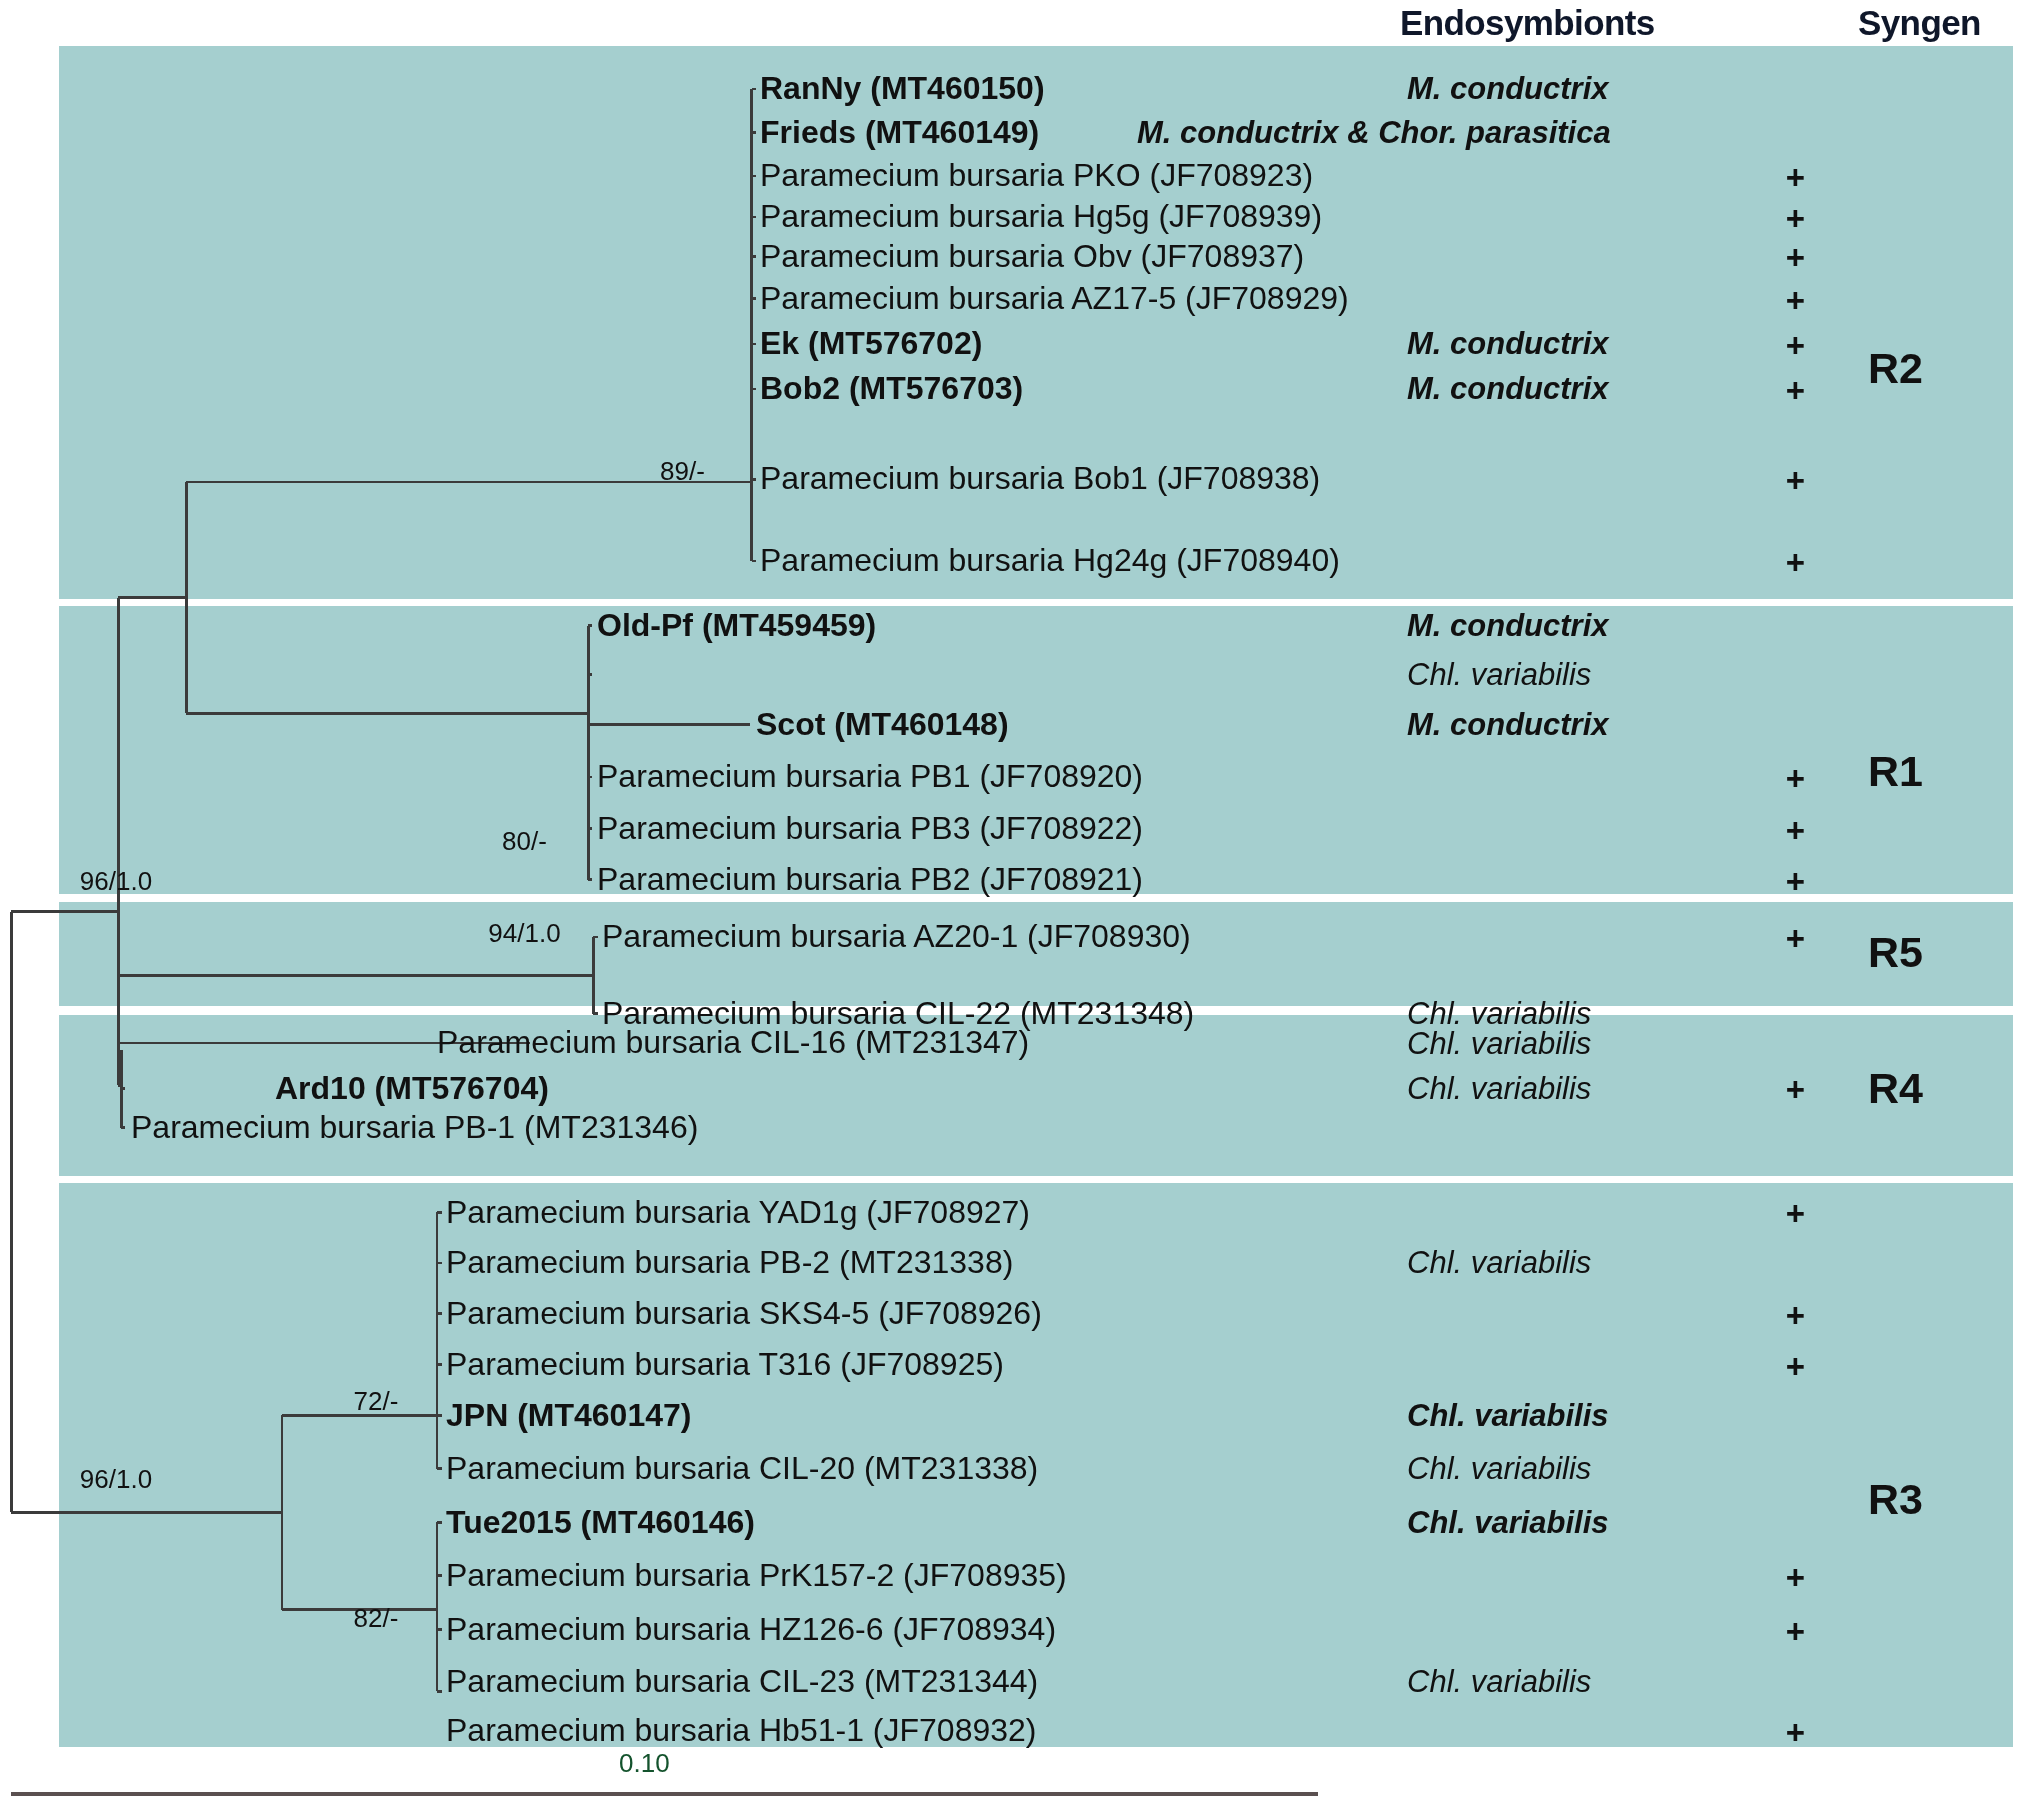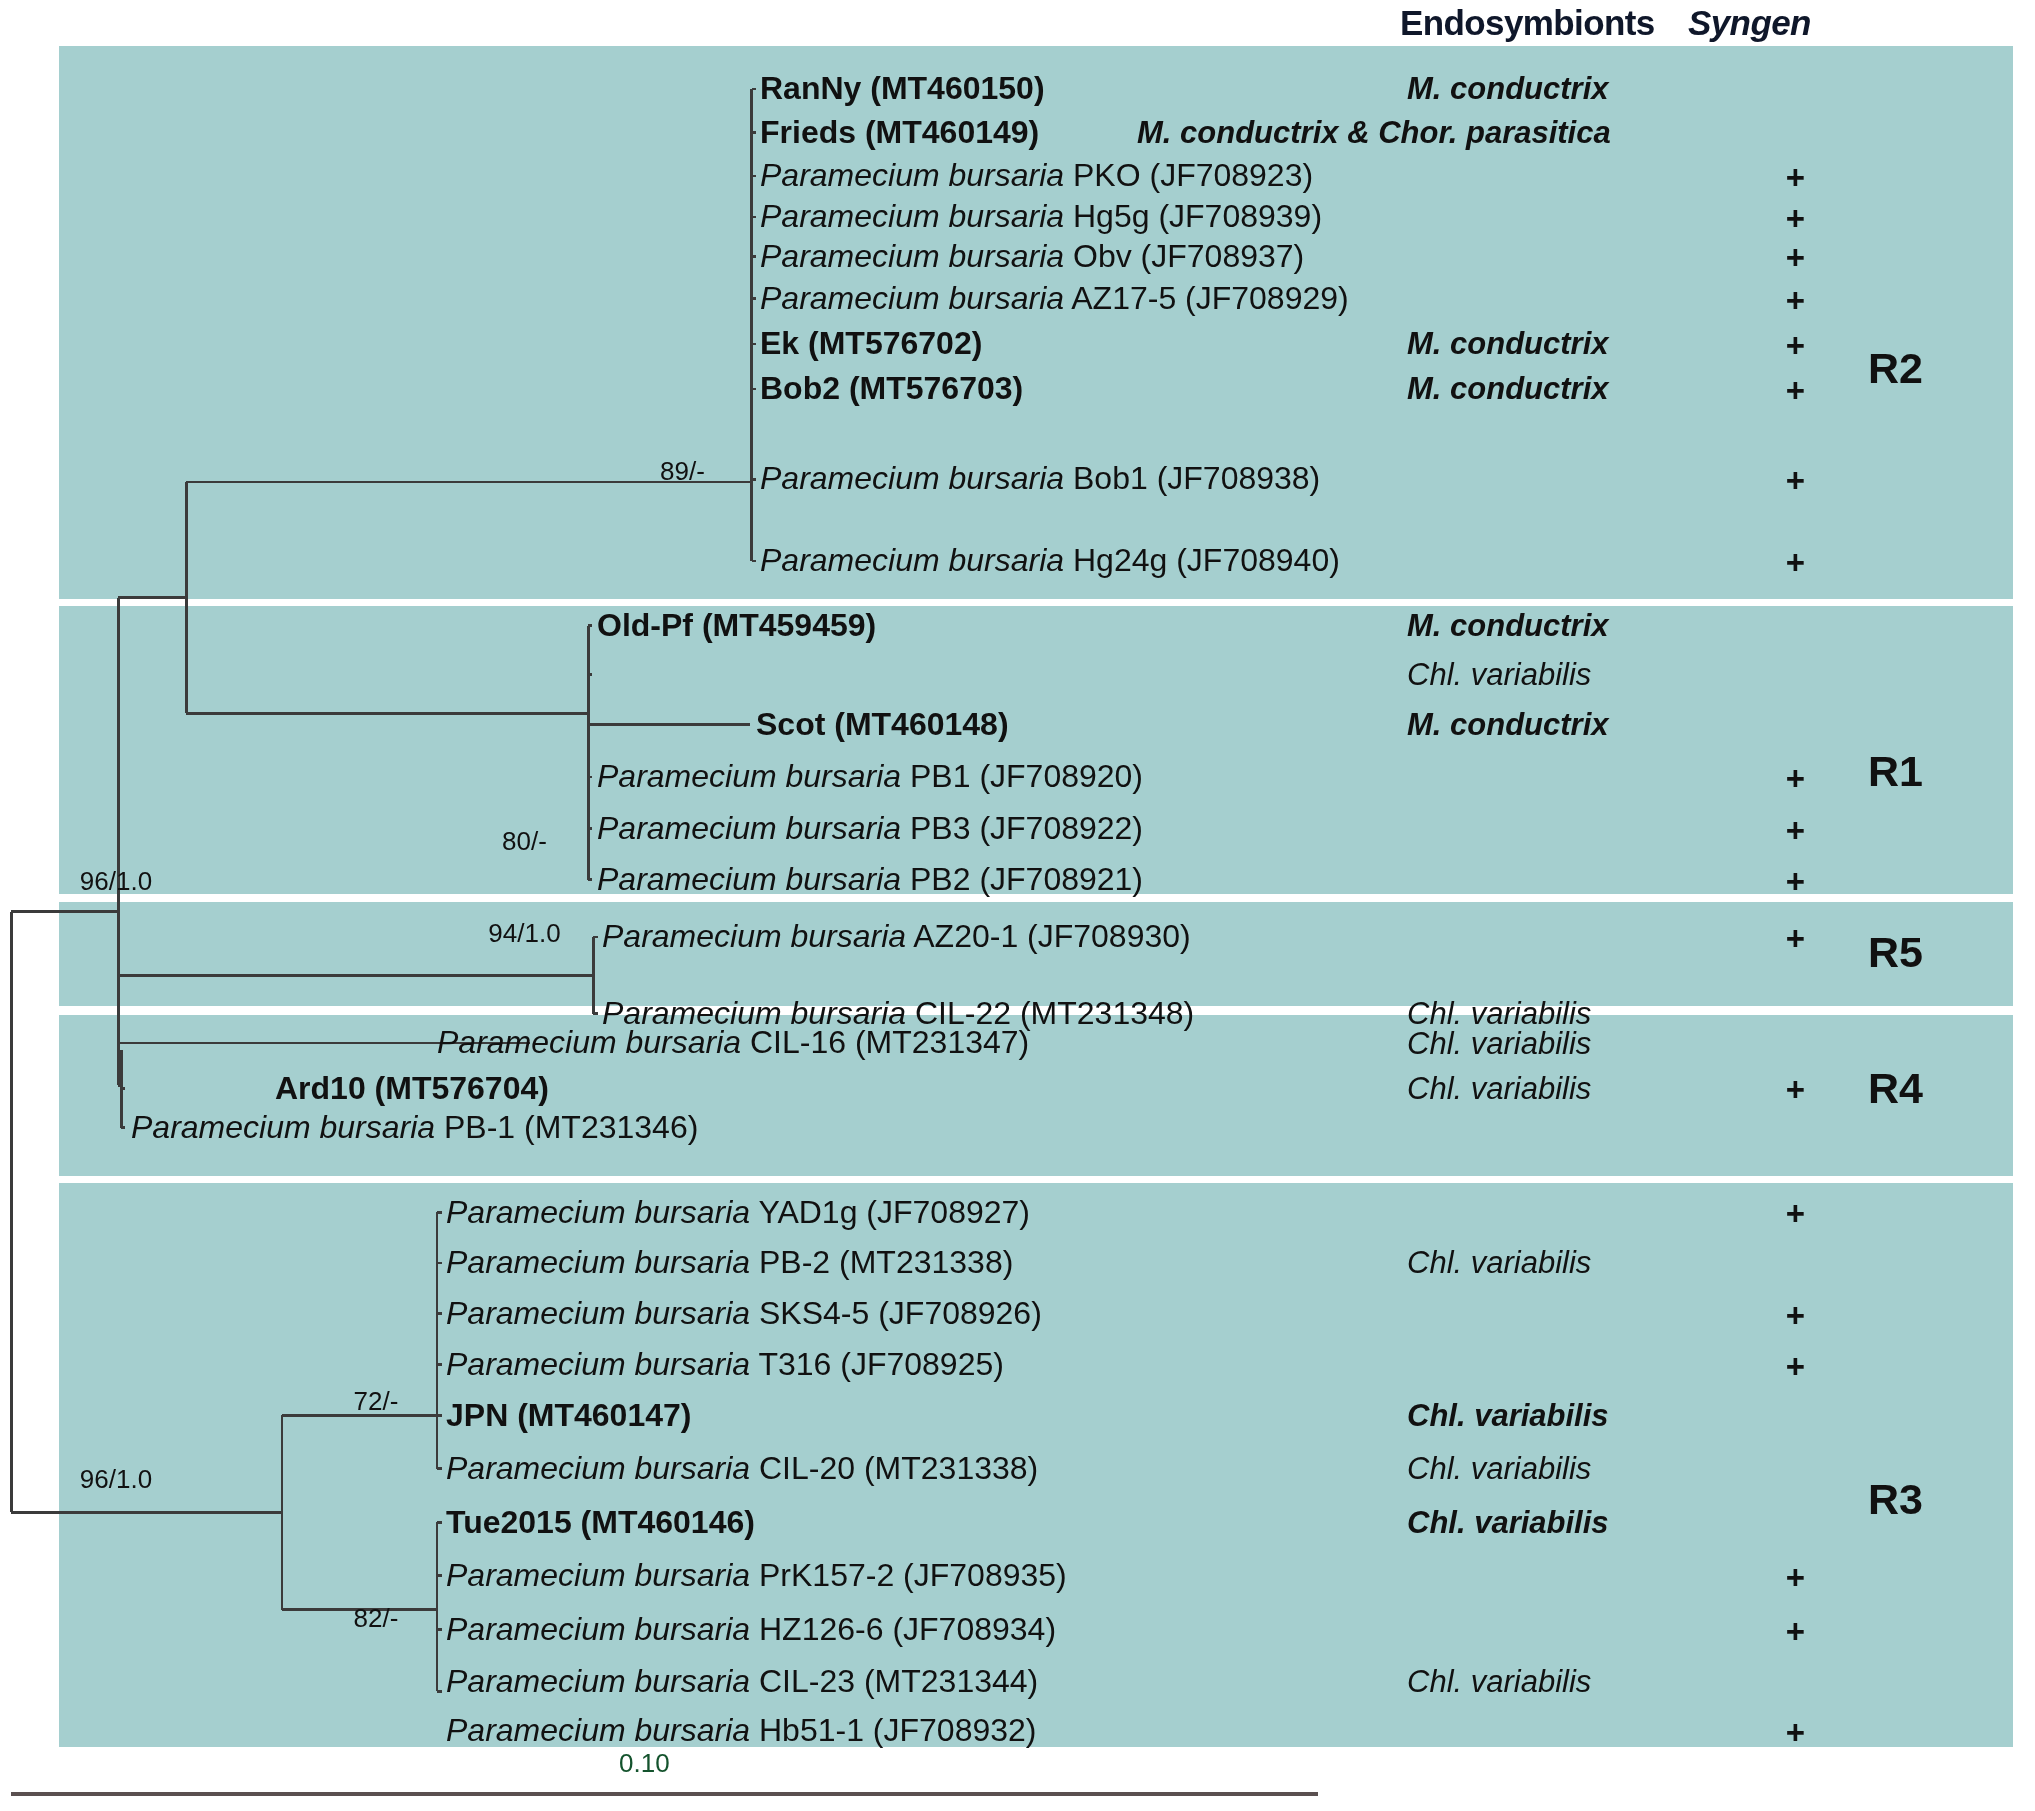--- a/index.html
+++ b/index.html
@@ -3,24 +3,24 @@
 <meta charset="utf-8">
 <style>
   html,body{margin:0;padding:0;background:#ffffff;}
   body{font-family:"Liberation Sans",sans-serif;}
   #fig{position:relative;width:2035px;height:1811px;background:#fff;overflow:hidden;}
 
   .band{position:absolute;background:#a5cfcf;left:59px;width:1954px;}
 
   .hdr{position:absolute;font-weight:bold;color:#0f172a;white-space:nowrap;}
   #hdr-endo{left:1400px;top:2.8px;font-size:35px;letter-spacing:-0.6px;}
-  #hdr-syn{left:1688px;top:2.8px;font-size:35px;letter-spacing:-0.6px;font-style:italic;}
+  #hdr-syn{left:1858px;top:2.8px;font-size:35px;letter-spacing:-0.6px;}
 
   .taxon{position:absolute;white-space:nowrap;color:#111;font-size:32px;line-height:1;}
-  .taxon .sp{font-style:italic;}
+  .taxon .sp{}
   .taxon.bold{font-weight:bold;}
 
   .endo{position:absolute;white-space:nowrap;color:#111;font-size:31px;font-style:italic;line-height:1;}
   .endo.bold{font-weight:bold;}
 
   .syn{position:absolute;color:#111;font-size:33px;font-weight:bold;line-height:1;text-align:center;width:22.6px;}
 
   .rlab{position:absolute;color:#111;font-size:43px;font-weight:bold;line-height:1;}
 
   .node{position:absolute;color:#111;font-size:26px;line-height:1;white-space:nowrap;text-align:center;}

